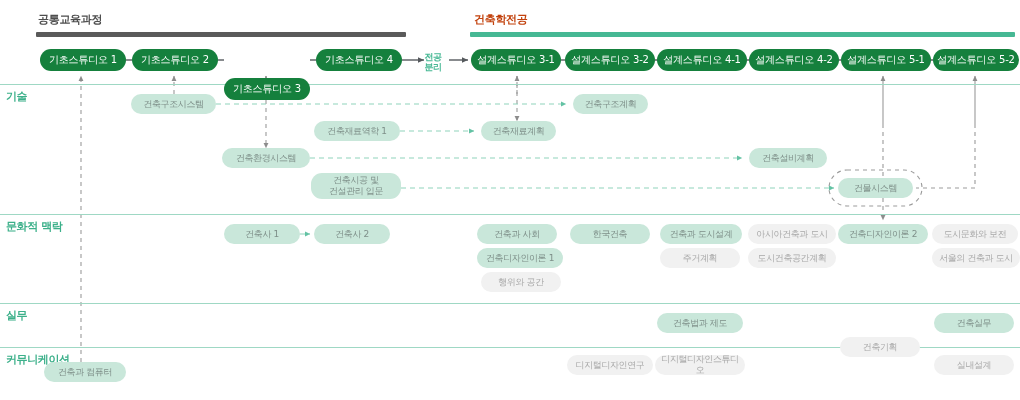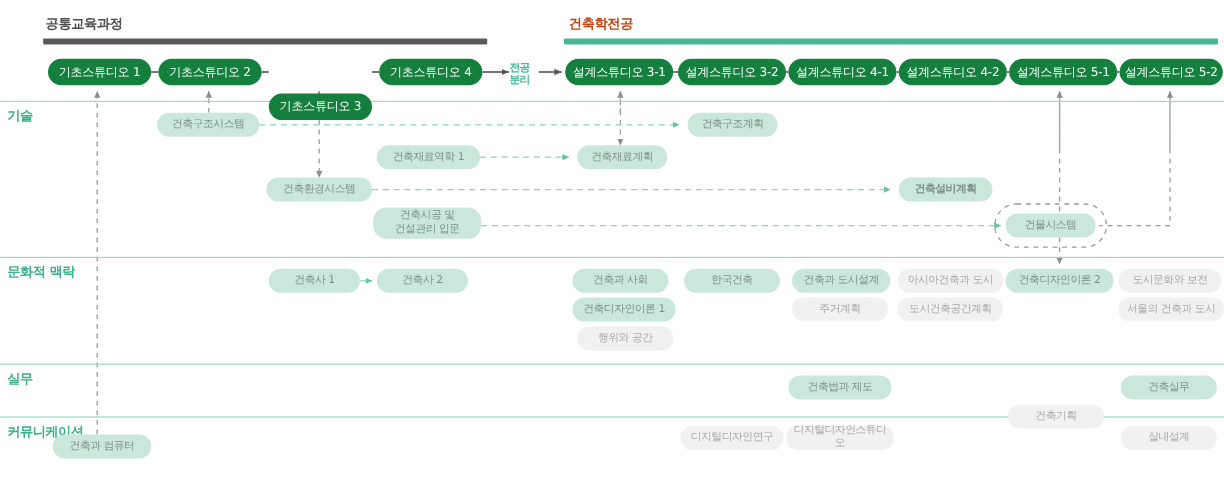--- a/index.html
+++ b/index.html
@@ -159,21 +159,21 @@
       <div class="studio" style="left: 749px; top: 49px; width: 90px;">설계스튜디오  4-2</div>
       <div class="studio" style="left: 841px; top: 49px; width: 90px;">설계스튜디오  5-1</div>
       <div class="studio" style="left: 933px; top: 49px; width: 86px;">설계스튜디오  5-2</div>
     </div>
   <div id="course-layer">
       <div class="course req" style="left: 131px; top: 94px; width: 85px; height: 20px;">건축구조시스템</div>
       <div class="course req" style="left: 573px; top: 94px; width: 75px; height: 20px;">건축구조계획</div>
       <div class="course req" style="left: 314px; top: 121px; width: 86px; height: 20px;">건축재료역학 1</div>
       <div class="course req" style="left: 481px; top: 121px; width: 75px; height: 20px;">건축재료계획</div>
       <div class="course req" style="left: 222px; top: 148px; width: 88px; height: 20px;">건축환경시스템</div>
-      <div class="course req" style="left: 749px; top: 148px; width: 78px; height: 20px; font-weight: bold;">건축설비계획</div>
+      <div class="course req" style="left: 749px; top: 148px; width: 78px; height: 20px;">건축설비계획</div>
       <div class="course req" style="left: 311px; top: 173px; width: 90px; height: 26px;">건축시공 및
 건설관리 입문</div>
       <div class="course req" style="left: 838px; top: 178px; width: 75px; height: 20px;">건물시스템</div>
       <div class="course req" style="left: 224px; top: 224px; width: 76px; height: 20px;">건축사  1</div>
       <div class="course req" style="left: 314px; top: 224px; width: 76px; height: 20px;">건축사  2</div>
       <div class="course req" style="left: 477px; top: 224px; width: 80px; height: 20px;">건축과 사회</div>
       <div class="course req" style="left: 570px; top: 224px; width: 80px; height: 20px;">한국건축</div>
       <div class="course req" style="left: 660px; top: 224px; width: 82px; height: 20px;">건축과 도시설계</div>
       <div class="course elec" style="left: 748px; top: 224px; width: 88px; height: 20px;">아시아건축과 도시</div>
       <div class="course req" style="left: 838px; top: 224px; width: 90px; height: 20px;">건축디자인이론 2</div>

